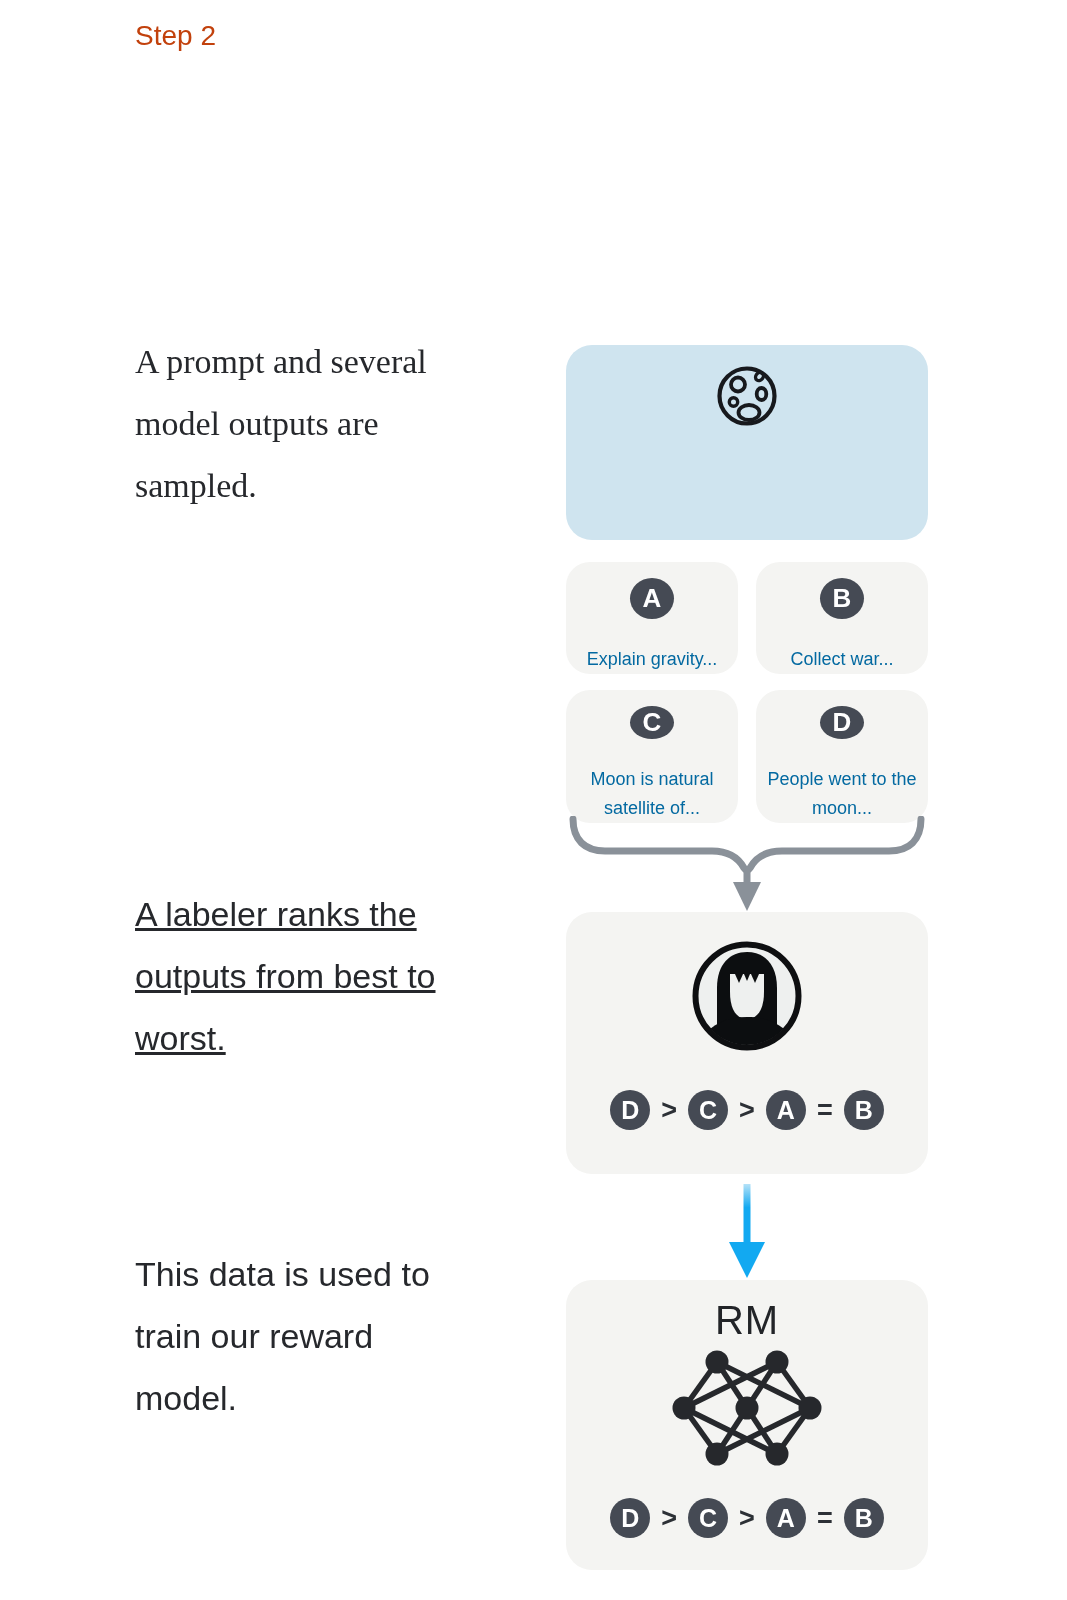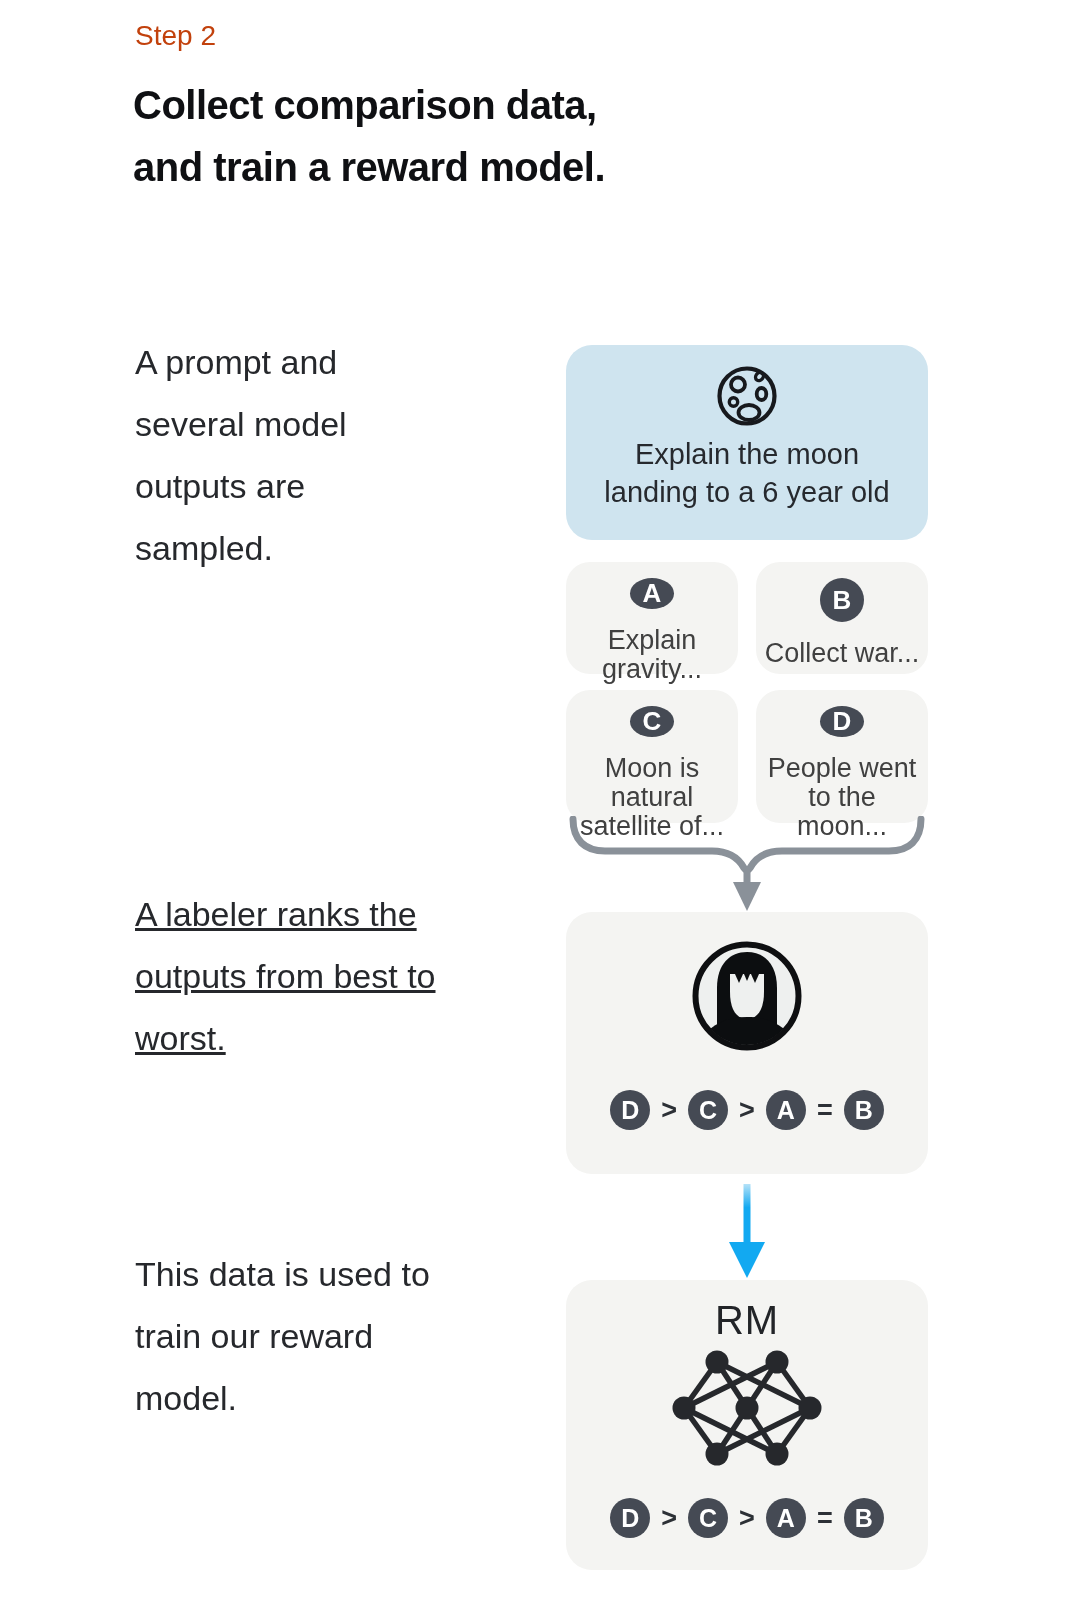--- a/index.html
+++ b/index.html
@@ -34,21 +34,21 @@
   .card-a{left:566px;top:562px;}
   .card-b{left:756px;top:562px;}
   .card-c{left:566px;top:690px;}
   .card-d{left:756px;top:690px;}
   .badge{
     background:var(--badge-bg,#454a54);color:#ffffff;border-radius:50%;
     display:flex;align-items:center;justify-content:center;font-weight:700;
   }
   .badge.lg{width:44px;height:44px;font-size:26px;}
   .badge.sm{width:40px;height:40px;font-size:25px;flex:0 0 auto;}
-  .card-text{margin-top:17px;font-size:27px;line-height:29px;color:#404040;text-align:center;width:160px;}
+  .card-text{margin-top:26px;font-size:18px;line-height:29px;color:#0369a1;text-align:center;width:160px;}
 
   .big-box{
     left:566px;width:362px;border-radius:26px;background:var(--card-bg,#f4f4f2);box-sizing:border-box;
   }
   .labeler-box{top:912px;height:262px;}
   .rm-box{top:1280px;height:290px;}
   .avatar-wrap{position:absolute;left:123px;top:26px;width:116px;height:116px;}
   .rank-row{
     position:absolute;left:0;width:100%;display:flex;align-items:center;justify-content:center;gap:9px;
   }
@@ -61,44 +61,36 @@
   .brace-wrap{left:566px;top:816px;width:362px;height:96px;}
   .arrow-wrap{left:727px;top:1184px;width:40px;height:94px;}
 </style>
 </head>
 <body>
 
 <div class="canvas">
 
   <div class="abs step-label">Step 2</div>
 
-  <h1 class="abs title" style="margin:0;">
-    <span>Collect comparison data,</span>
-    <span>and train a reward model.</span>
-  </h1>
-
-  <p class="abs caption cap-sampling" style="margin:0;">A prompt and several model outputs are sampled.</p>
+
+  <p class="abs caption cap-sampling" style="margin:0;font-family:Liberation Serif, serif;">A prompt and several model outputs are sampled.</p>
   <p class="abs caption cap-ranking" style="margin:0;">A labeler ranks the outputs from best to worst.</p>
   <p class="abs caption cap-training" style="margin:0;">This data is used to train our reward model.</p>
 
   <div class="abs prompt-card">
     <svg width="70" height="70" viewBox="0 0 70 70">
       <g fill="none" stroke="#17191d" stroke-width="4.2">
         <circle cx="35" cy="35" r="27.5"></circle>
         <circle cx="26" cy="23.5" r="7" stroke-width="3.8"></circle>
         <ellipse cx="47.5" cy="15.5" rx="3.6" ry="4.4" transform="rotate(38 47.5 15.5)" stroke-width="3.4"></ellipse>
         <ellipse cx="49.5" cy="33" rx="4.8" ry="6" stroke-width="3.8"></ellipse>
         <circle cx="21.5" cy="41" r="4.2" stroke-width="3.4"></circle>
         <ellipse cx="37" cy="51.5" rx="10.5" ry="7.5" stroke-width="3.8"></ellipse>
       </g>
     </svg>
-    <div class="prompt-text">
-      <span>Explain the moon</span>
-      <span>landing to a 6 year old</span>
-    </div>
   </div>
 
   <div class="abs card row-ab card-a">
     <span class="badge lg">A</span>
     <span class="card-text">Explain gravity...</span>
   </div>
   <div class="abs card row-ab card-b">
     <span class="badge lg">B</span>
     <span class="card-text">Collect war...</span>
   </div>

